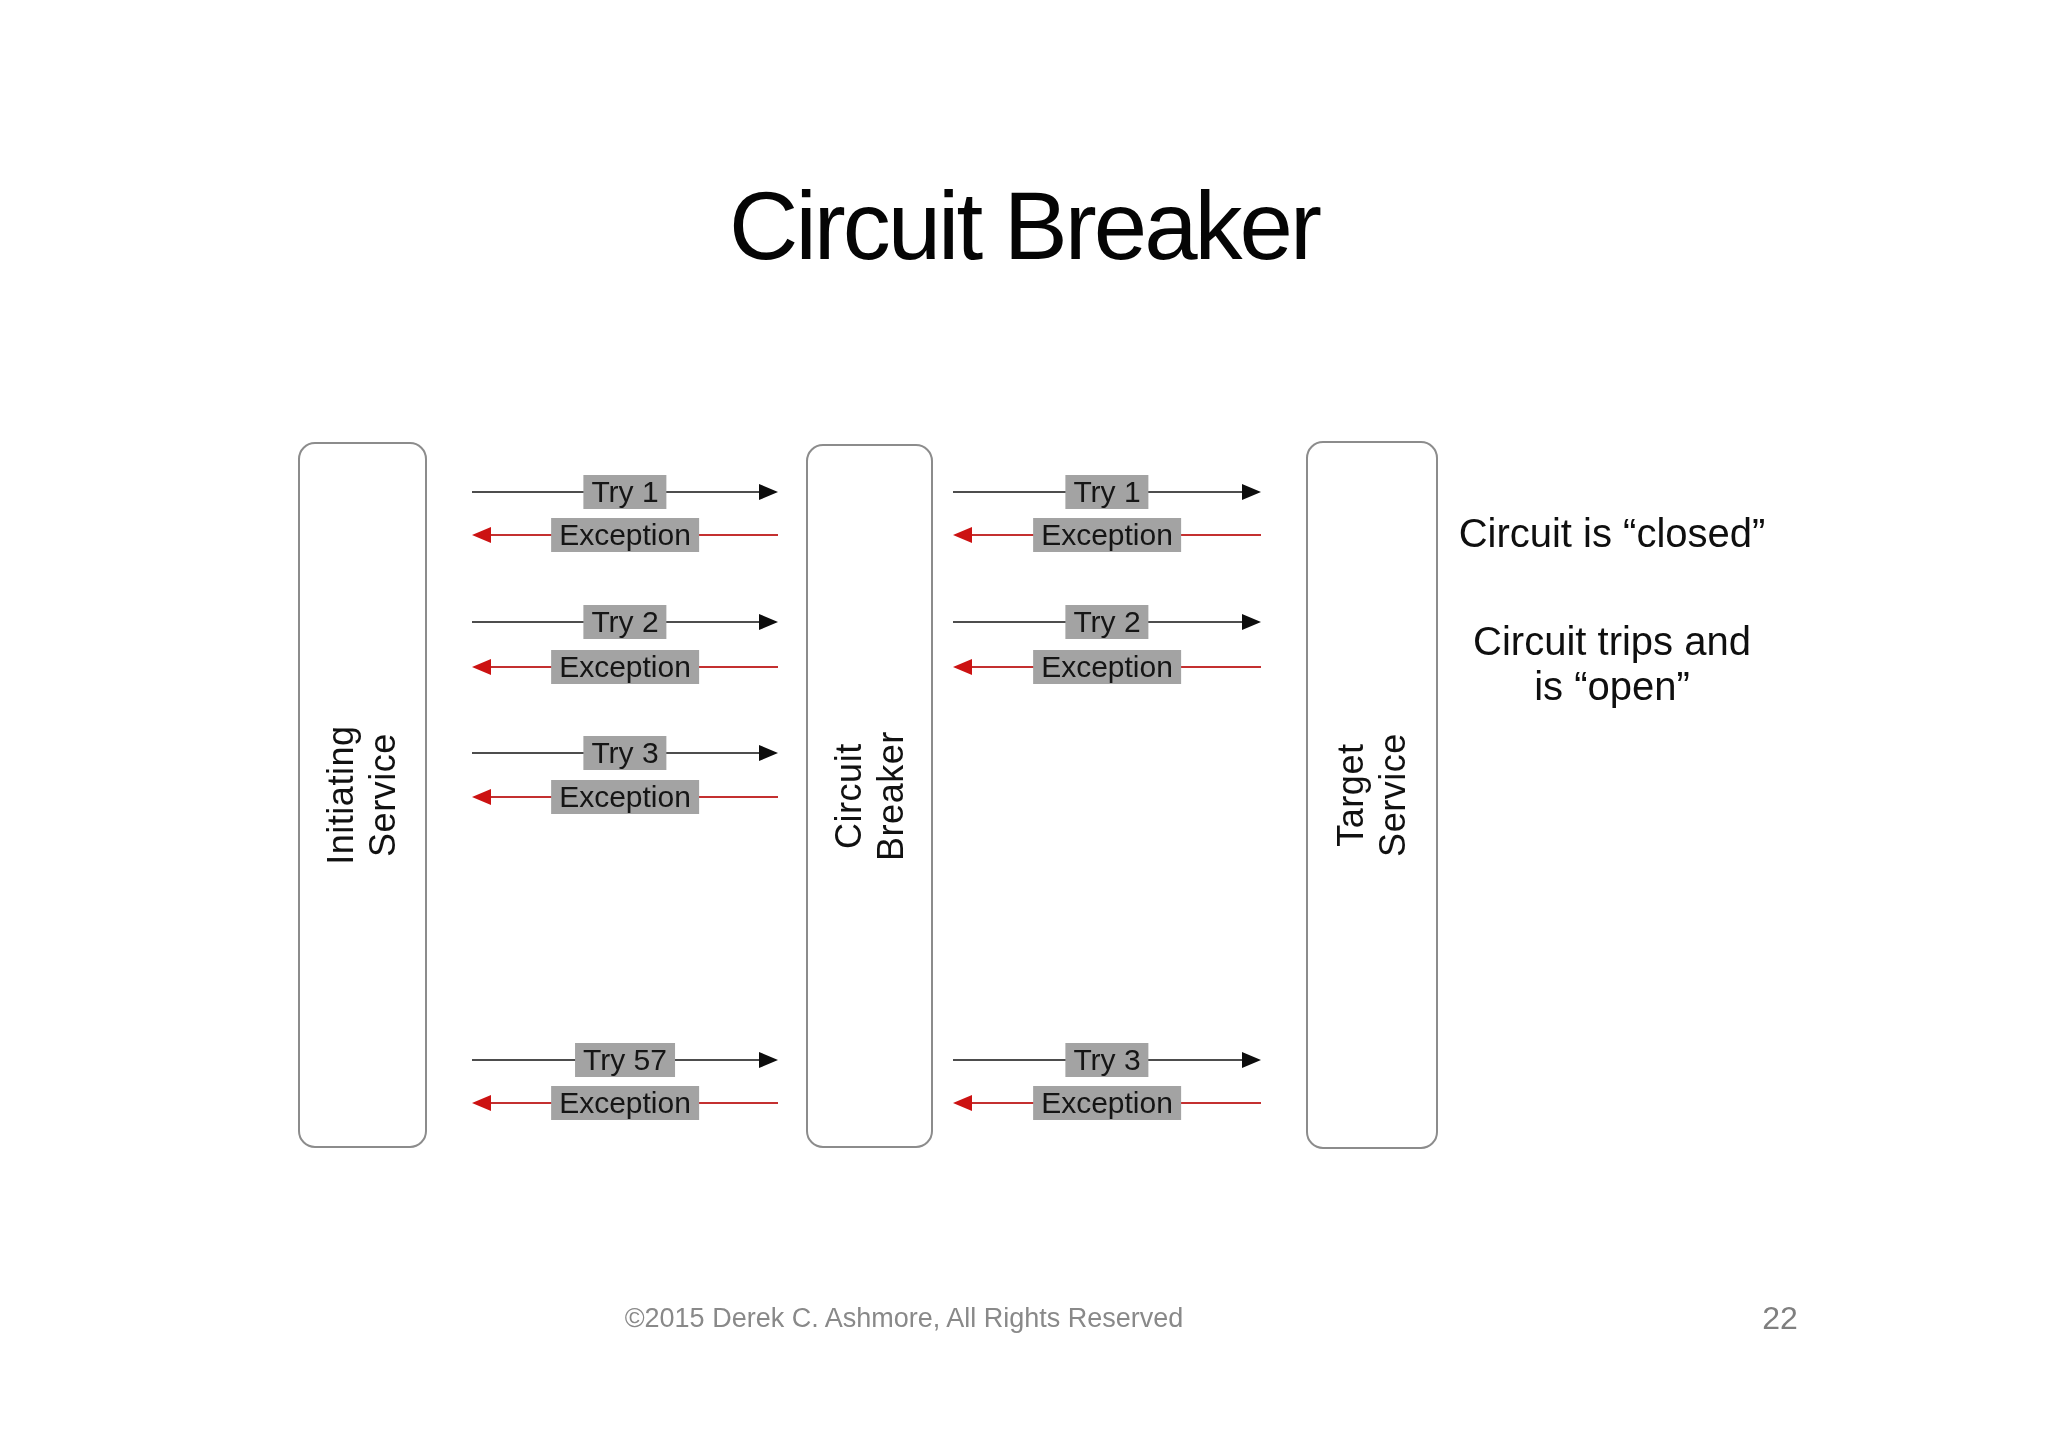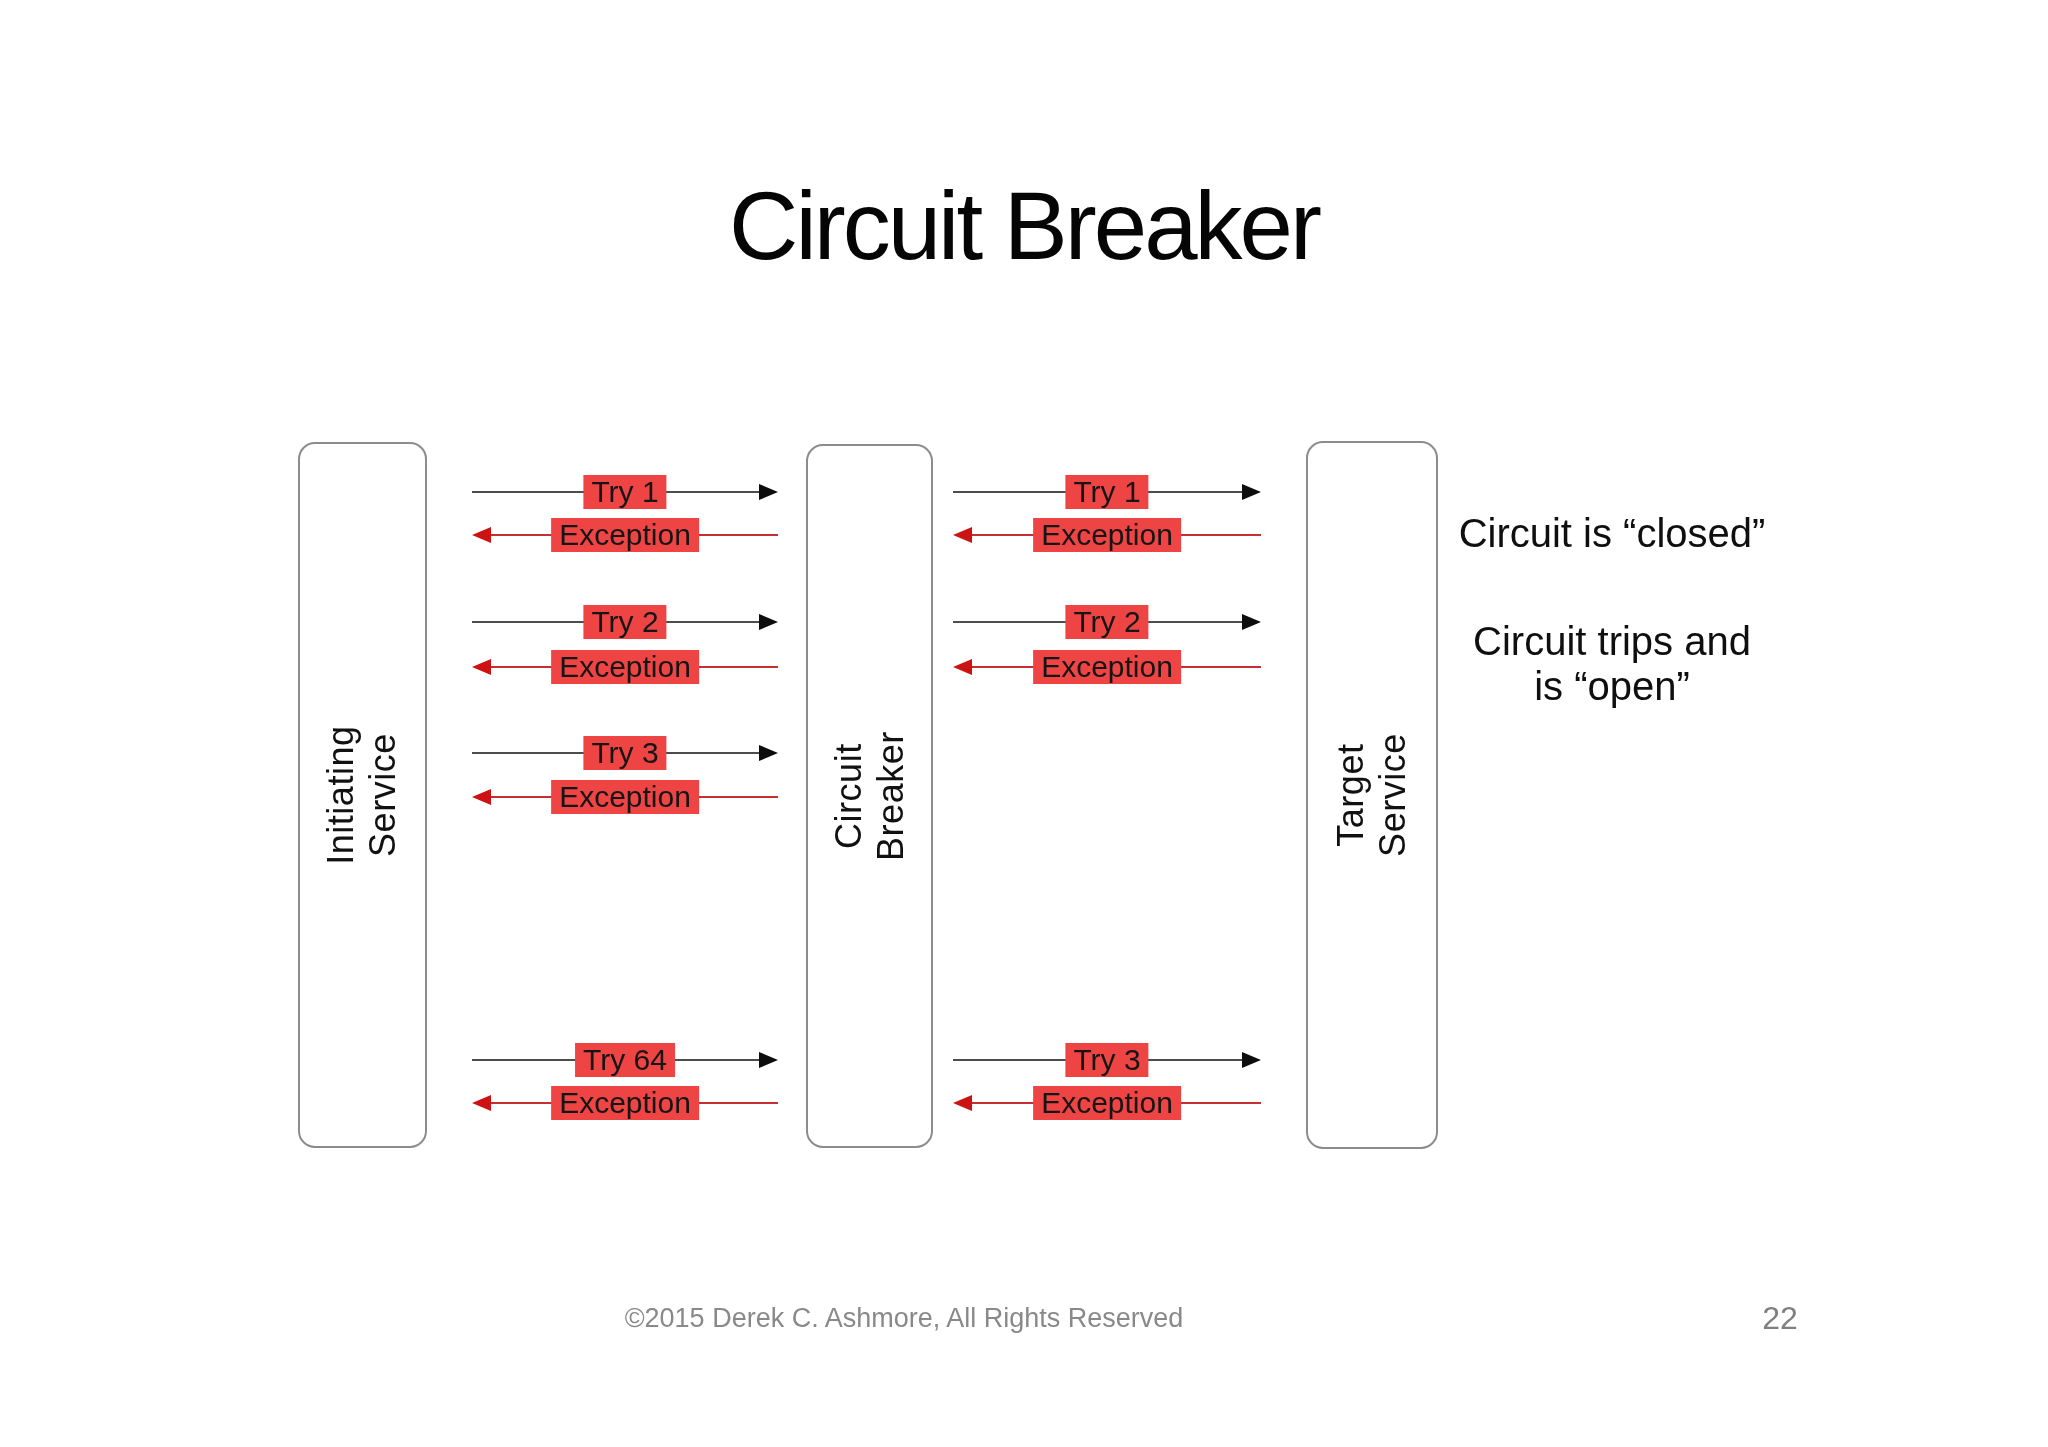--- a/index.html
+++ b/index.html
@@ -66,21 +66,21 @@
   }
   .msg.exc .head {
     left: 0;
     border-top: 8px solid transparent;
     border-bottom: 8px solid transparent;
     border-right: 19px solid #cc1212;
   }
   .msg .mlabel {
     position: absolute; left: 50%; top: 50%;
     transform: translate(-50%, -50%);
-    background: #ef4444;
+    background: #a3a3a3;
     padding: 0 8px;
     white-space: nowrap;
     font-size: 30px;
     color: #151515;
   }
 
   
   .msg.left-col  { left: 472px; width: 306px; }
   .msg.right-col { left: 953px; width: 308px; }
 
@@ -160,21 +160,21 @@
   </div>
   <div class="msg exc left-col" style="top:789px;">
     <span class="line"></span>
     <span class="head"></span>
     <span class="mlabel">Exception</span>
   </div>
 
   <div class="msg try left-col" style="top:1052px;">
     <span class="line"></span>
     <span class="head"></span>
-    <span class="mlabel">Try 64</span>
+    <span class="mlabel">Try 57</span>
   </div>
   <div class="msg exc left-col" style="top:1095px;">
     <span class="line"></span>
     <span class="head"></span>
     <span class="mlabel">Exception</span>
   </div>
 
   <div class="msg try right-col" style="top:484px;">
     <span class="line"></span>
     <span class="head"></span>

